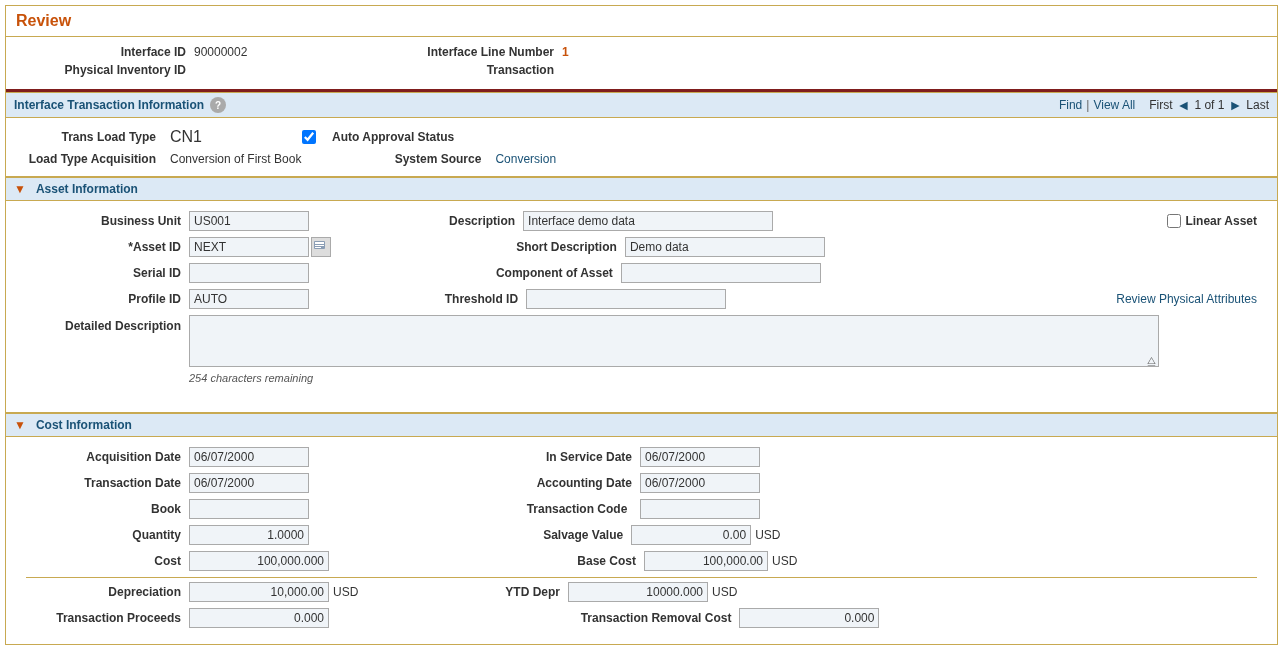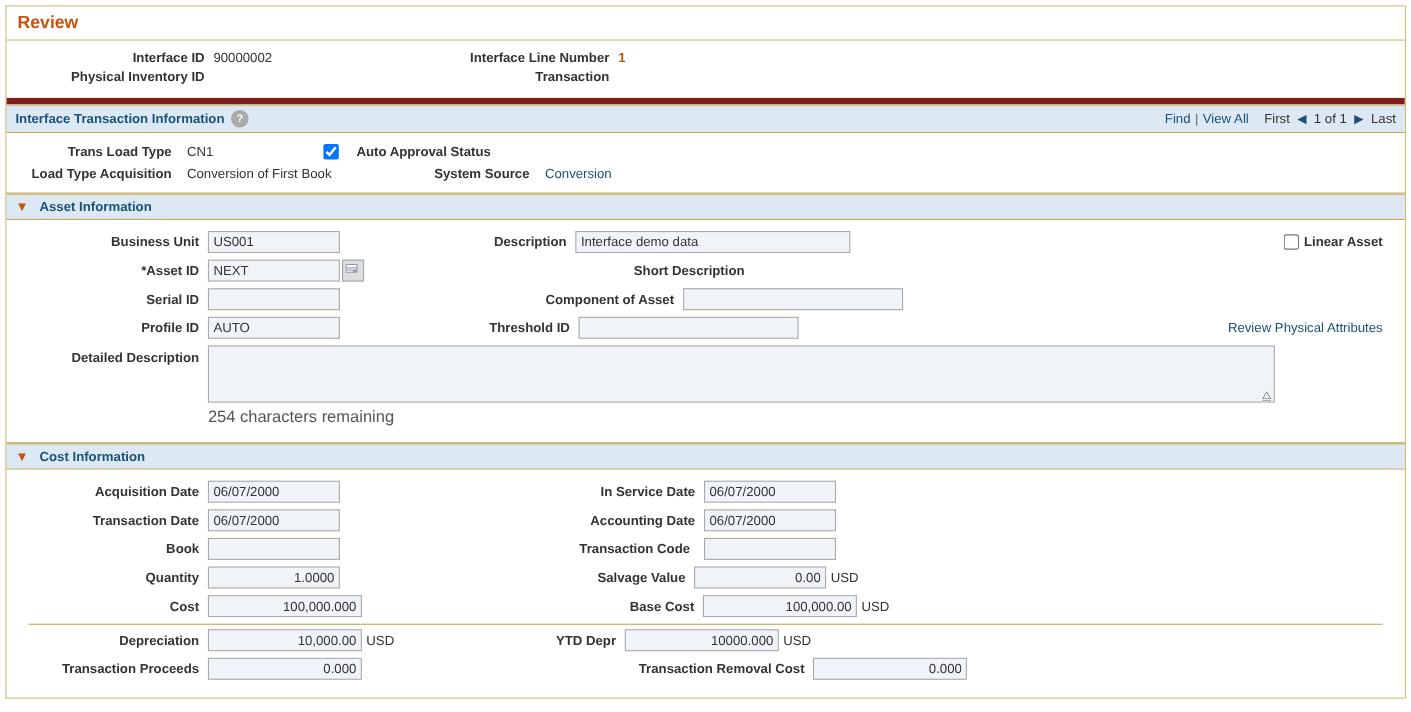--- a/index.html
+++ b/index.html
@@ -2,21 +2,21 @@
 <html><head>
   <meta charset="utf-8">
   <style>
     * { box-sizing: border-box; margin: 0; padding: 0; }
     body { font-family: Arial, sans-serif; font-size: 12px; background: #fff; color: #333; }
 
     .page-container { border: 1px solid #c8a951; margin: 5px; }
 
     .page-title { color: #c8520a; font-size: 16px; font-weight: bold; padding: 6px 10px; background: #fff; border-bottom: 1px solid #c8a951; }
 
-    .header-section { padding: 8px 20px; background: #fff; border-bottom: 6px solid #7f1d1d; }
+    .header-section { padding: 8px 20px; background: #fff; border-bottom: 3px solid #7f1d1d; }
     .header-row { display: flex; align-items: center; margin-bottom: 4px; }
     .header-label { font-weight: bold; text-align: right; min-width: 160px; margin-right: 8px; color: #333; }
     .header-value { color: #333; min-width: 120px; }
     .header-value.orange { color: #c8520a; font-weight: bold; }
     .header-cols { display: flex; gap: 60px; }
 
     .section-bar { display: flex; align-items: center; justify-content: space-between; background: #dce9f5; border-top: 1px solid #c8a951; border-bottom: 1px solid #c8a951; padding: 4px 8px; }
     .section-bar-left { display: flex; align-items: center; gap: 6px; }
     .section-bar-title { color: #1a5276; font-weight: bold; font-size: 12px; }
     .section-bar-nav { display: flex; align-items: center; gap: 4px; font-size: 12px; color: #1a5276; }
@@ -90,21 +90,21 @@
       <span class="nav-arrow">►</span>
       <span class="nav-of">Last</span>
     </div>
   </div>
 
   <div class="form-section">
     <div style="display:flex; align-items:center; gap:60px;">
 
       <div style="display:flex; align-items:center; gap:6px;">
         <span class="form-label" style="min-width:130px;">Trans Load Type</span>
-        <span style="font-size:12px;">CN1</span>
+        <span style="font-size:16px;">CN1</span>
       </div>
 
 
       <div style="display:flex; align-items:center; gap:16px; margin-left:40px;">
         <input type="checkbox" checked="" style="width: 14px; height: 14px;">
         <span class="form-label" style="min-width:auto; text-align:left;">Auto Approval Status</span>
       </div>
     </div>
     <div style="display:flex; align-items:center; gap:30px; margin-top:6px;">
       <div style="display:flex; align-items:center; gap:6px;">
@@ -148,20 +148,21 @@
       <button class="lookup-btn" title="Lookup">
         <svg width="14" height="12" viewBox="0 0 14 12">
             <rect x="0" y="0" width="11" height="8" fill="#8a9db5" rx="1"></rect>
             <rect x="1" y="1" width="9" height="2" fill="#fff" rx="0"></rect>
             <rect x="1" y="4" width="9" height="1" fill="#fff" rx="0"></rect>
             <rect x="1" y="6" width="6" height="1" fill="#fff" rx="0"></rect>
           </svg>
       </button>
       <span style="flex:0.3;"></span>
       <span class="form-label" style="min-width:95px; text-align:left;">Short Description</span>
+      <input type="text" class="form-input" style="width: 200px;" value="Demo data">
     </div>
 
 
     <div class="form-row">
       <span class="form-label">Serial ID</span>
       <input type="text" class="form-input wide" value="" style="">
       <span style="flex:0.3;"></span>
       <span class="form-label" style="min-width:95px; text-align:right;">Component of Asset</span>
       <input type="text" class="form-input" style="width: 200px;" value="">
     </div>
@@ -176,21 +177,21 @@
       <a class="review-link" style="margin-left:10px;">Review Physical Attributes</a>
     </div>
 
     <div style="display:flex; margin-bottom:2px; margin-top:4px;">
       <span class="form-label" style="min-width:155px; padding-top:4px;">Detailed Description</span>
       <div style="position:relative; display:inline-block;">
         <textarea class="textarea-field" style="width: 970px; height: 52px; border: 1px solid rgb(170, 170, 170); background: rgb(240, 244, 248); font-size: 12px; resize: none;"></textarea>
         <span style="position:absolute; right:3px; bottom:3px; font-size:10px; color:#666; cursor:se-resize;">⧋</span>
       </div>
     </div>
-    <div style="margin-left:163px; font-size:15px; color:#555; margin-bottom:4px;">254 characters remaining</div>
+    <div style="margin-left:163px; font-size:11px; color:#555; margin-bottom:18px;font-style:italic;">254 characters remaining</div>
   </div>
 
   <hr class="divider">
 
   <div class="section-bar">
     <div class="section-bar-left">
       <span class="collapse-icon">▼</span>
       <span class="section-bar-title">Cost Information</span>
     </div>
   </div>
@@ -228,21 +229,21 @@
       <span class="form-label" style="min-width:110px; text-align:right;">Salvage Value</span>
       <input type="text" class="form-input wide right-align" value="0.00" style="">
       <span class="currency-label">USD</span>
     </div>
 
     <div class="form-row">
       <span class="form-label">Cost</span>
       <input type="text" class="form-input wide right-align" style="width: 140px;" value="100,000.000">
       <span style="flex:0.3;"></span>
       <span class="form-label" style="min-width:110px; text-align:right;">Base Cost</span>
-      <input type="text" class="form-input wide right-align" style="width: 140px;" value="100,000.00">
+      <input type="text" class="form-input wide right-align" style="width: 124px;" value="100,000.00">
       <span class="currency-label">USD</span>
     </div>
 
     <hr style="border:none; border-top:1px solid #c8a951; margin: 4px 0;">
 
     <div class="form-row">
       <span class="form-label">Depreciation</span>
       <input type="text" class="form-input wide right-align" style="width: 140px;" value="10,000.00">
       <span class="currency-label">USD</span>
       <span style="flex:0.15;"></span>

